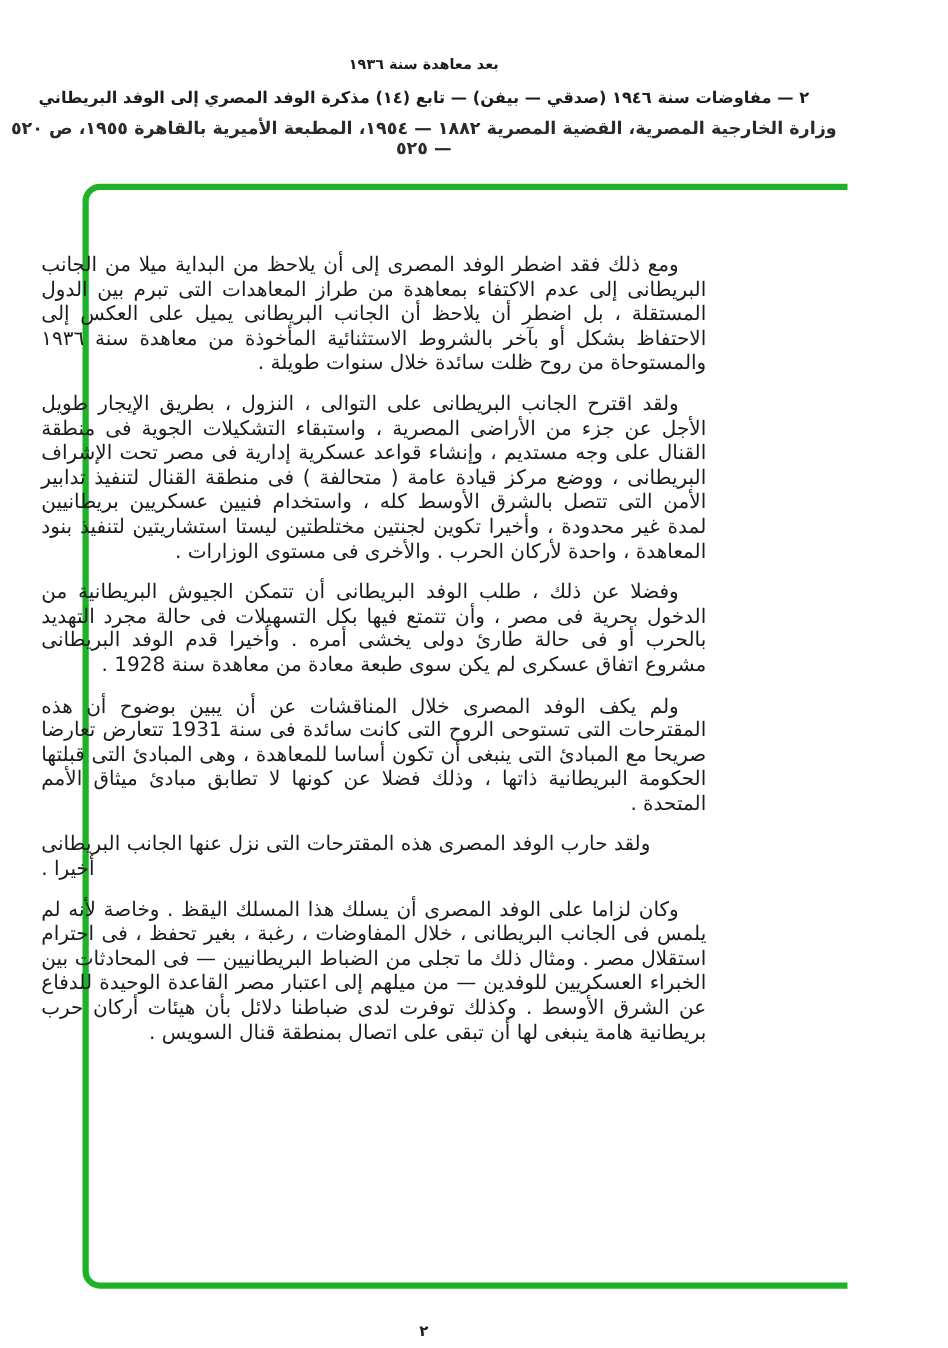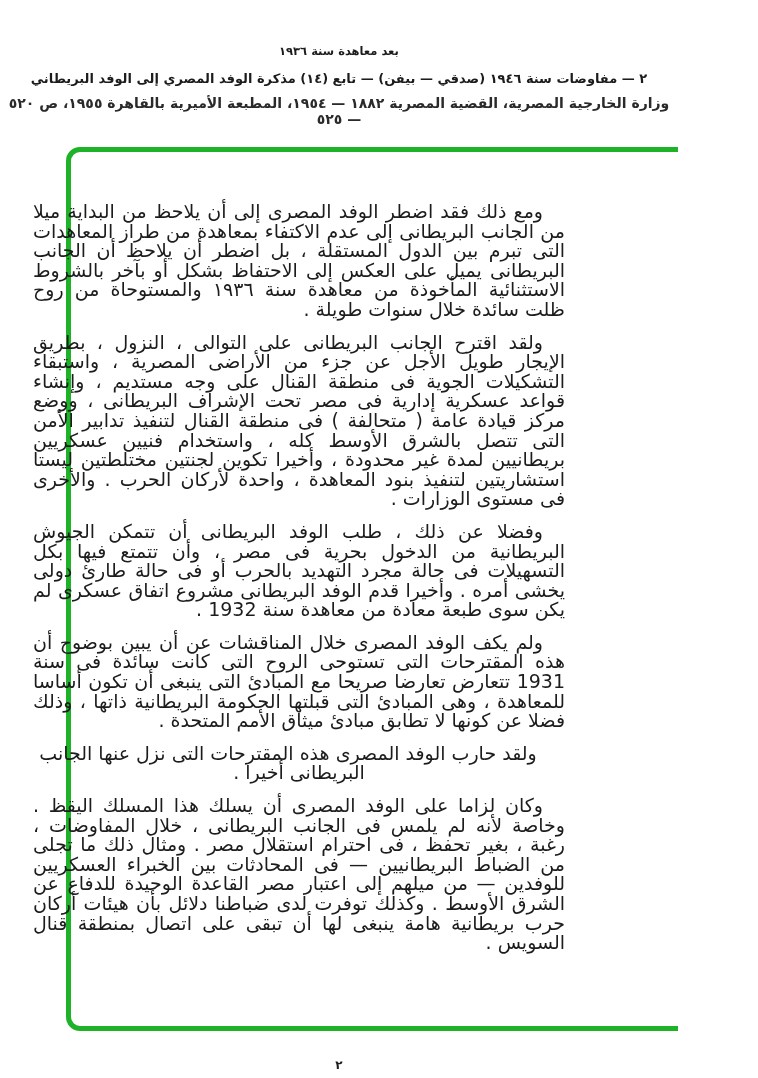--- a/index.html
+++ b/index.html
@@ -57,29 +57,29 @@
   }
 
   
   .content {
     position: absolute;
     top: 202px;
     right: 113px;
     width: 532px;
     direction: rtl;
     text-align: justify;
-    font-size: 19px;
+    font-size: 16px;
     line-height: 19.6px;
   }
   .content p {
     margin: 0 0 13px 0;
     text-indent: 22px;
   }
   .content p.single-line {
-    text-align: center;
+    text-align: left;
   }
 
   
   .page-number {
     position: absolute;
     bottom: 6px;
     left: 0;
     right: 0;
     text-align: center;
     font-size: 12px;
@@ -96,21 +96,21 @@
     <div class="header-line1">بعد معاهدة سنة ١٩٣٦</div>
     <div class="header-line2">٢ — مفاوضات سنة ١٩٤٦ (صدقي — بيفن) — تابع (١٤) مذكرة الوفد المصري إلى الوفد البريطاني</div>
     <div class="header-line3">وزارة الخارجية المصرية، القضية المصرية ١٨٨٢ — ١٩٥٤، المطبعة الأميرية بالقاهرة ١٩٥٥، ص ٥٢٠ — ٥٢٥</div>
   </div>
 
   <div class="document-frame"></div>
 
   <div class="content">
     <p>ومع ذلك فقد اضطر الوفد المصرى إلى أن يلاحظ من البداية ميلا من الجانب البريطانى إلى عدم الاكتفاء بمعاهدة من طراز المعاهدات التى تبرم بين الدول المستقلة ، بل اضطر أن يلاحظ أن الجانب البريطانى يميل على العكس إلى الاحتفاظ بشكل أو بآخر بالشروط الاستثنائية المأخوذة من معاهدة سنة ١٩٣٦ والمستوحاة من روح ظلت سائدة خلال سنوات طويلة .</p>
     <p>ولقد اقترح الجانب البريطانى على التوالى ، النزول ، بطريق الإيجار طويل الأجل عن جزء من الأراضى المصرية ، واستبقاء التشكيلات الجوية فى منطقة القنال على وجه مستديم ، وإنشاء قواعد عسكرية إدارية فى مصر تحت الإشراف البريطانى ، ووضع مركز قيادة عامة ( متحالفة ) فى منطقة القنال لتنفيذ تدابير الأمن التى تتصل بالشرق الأوسط كله ، واستخدام فنيين عسكريين بريطانيين لمدة غير محدودة ، وأخيرا تكوين لجنتين مختلطتين ليستا استشاريتين لتنفيذ بنود المعاهدة ، واحدة لأركان الحرب . والأخرى فى مستوى الوزارات .</p>
-    <p>وفضلا عن ذلك ، طلب الوفد البريطانى أن تتمكن الجيوش البريطانية من الدخول بحرية فى مصر ، وأن تتمتع فيها بكل التسهيلات فى حالة مجرد التهديد بالحرب أو فى حالة طارئ دولى يخشى أمره . وأخيرا قدم الوفد البريطانى مشروع اتفاق عسكرى لم يكن سوى طبعة معادة من معاهدة سنة 1932 .</p>
+    <p>وفضلا عن ذلك ، طلب الوفد البريطانى أن تتمكن الجيوش البريطانية من الدخول بحرية فى مصر ، وأن تتمتع فيها بكل التسهيلات فى حالة مجرد التهديد بالحرب أو فى حالة طارئ دولى يخشى أمره . وأخيرا قدم الوفد البريطانى مشروع اتفاق عسكرى لم يكن سوى طبعة معادة من معاهدة سنة 1928 .</p>
     <p>ولم يكف الوفد المصرى خلال المناقشات عن أن يبين بوضوح أن هذه المقترحات التى تستوحى الروح التى كانت سائدة فى سنة 1931 تتعارض تعارضا صريحا مع المبادئ التى ينبغى أن تكون أساسا للمعاهدة ، وهى المبادئ التى قبلتها الحكومة البريطانية ذاتها ، وذلك فضلا عن كونها لا تطابق مبادئ ميثاق الأمم المتحدة .</p>
     <p class="single-line">ولقد حارب الوفد المصرى هذه المقترحات التى نزل عنها الجانب البريطانى أخيرا .</p>
     <p>وكان لزاما على الوفد المصرى أن يسلك هذا المسلك اليقظ . وخاصة لأنه لم يلمس فى الجانب البريطانى ، خلال المفاوضات ، رغبة ، بغير تحفظ ، فى احترام استقلال مصر . ومثال ذلك ما تجلى من الضباط البريطانيين — فى المحادثات بين الخبراء العسكريين للوفدين — من ميلهم إلى اعتبار مصر القاعدة الوحيدة للدفاع عن الشرق الأوسط . وكذلك توفرت لدى ضباطنا دلائل بأن هيئات أركان حرب بريطانية هامة ينبغى لها أن تبقى على اتصال بمنطقة قنال السويس .</p>
   </div>
 
   <div class="page-number">٢</div>
 
 </div>
 
 </body></html>

